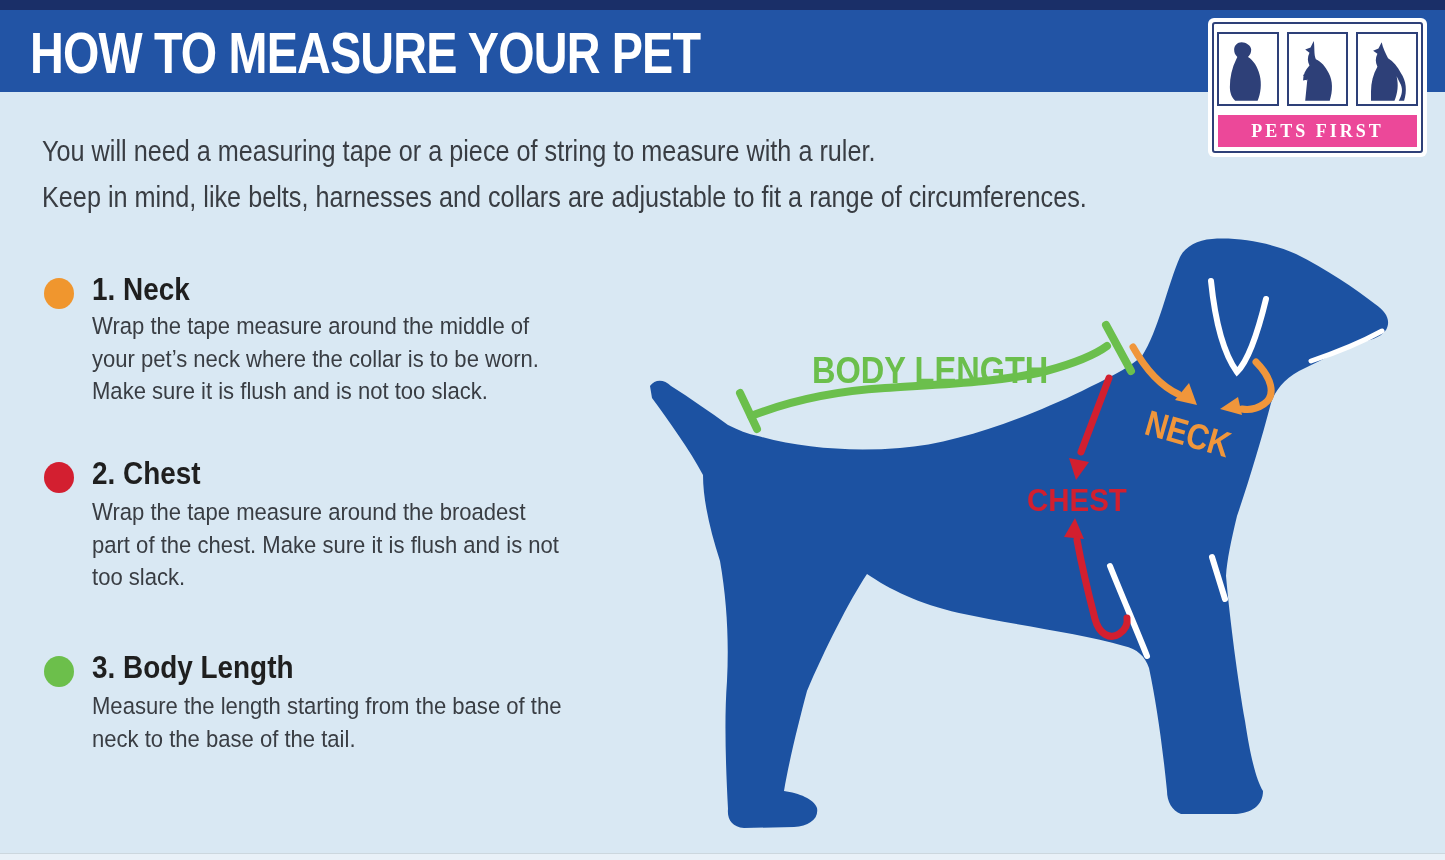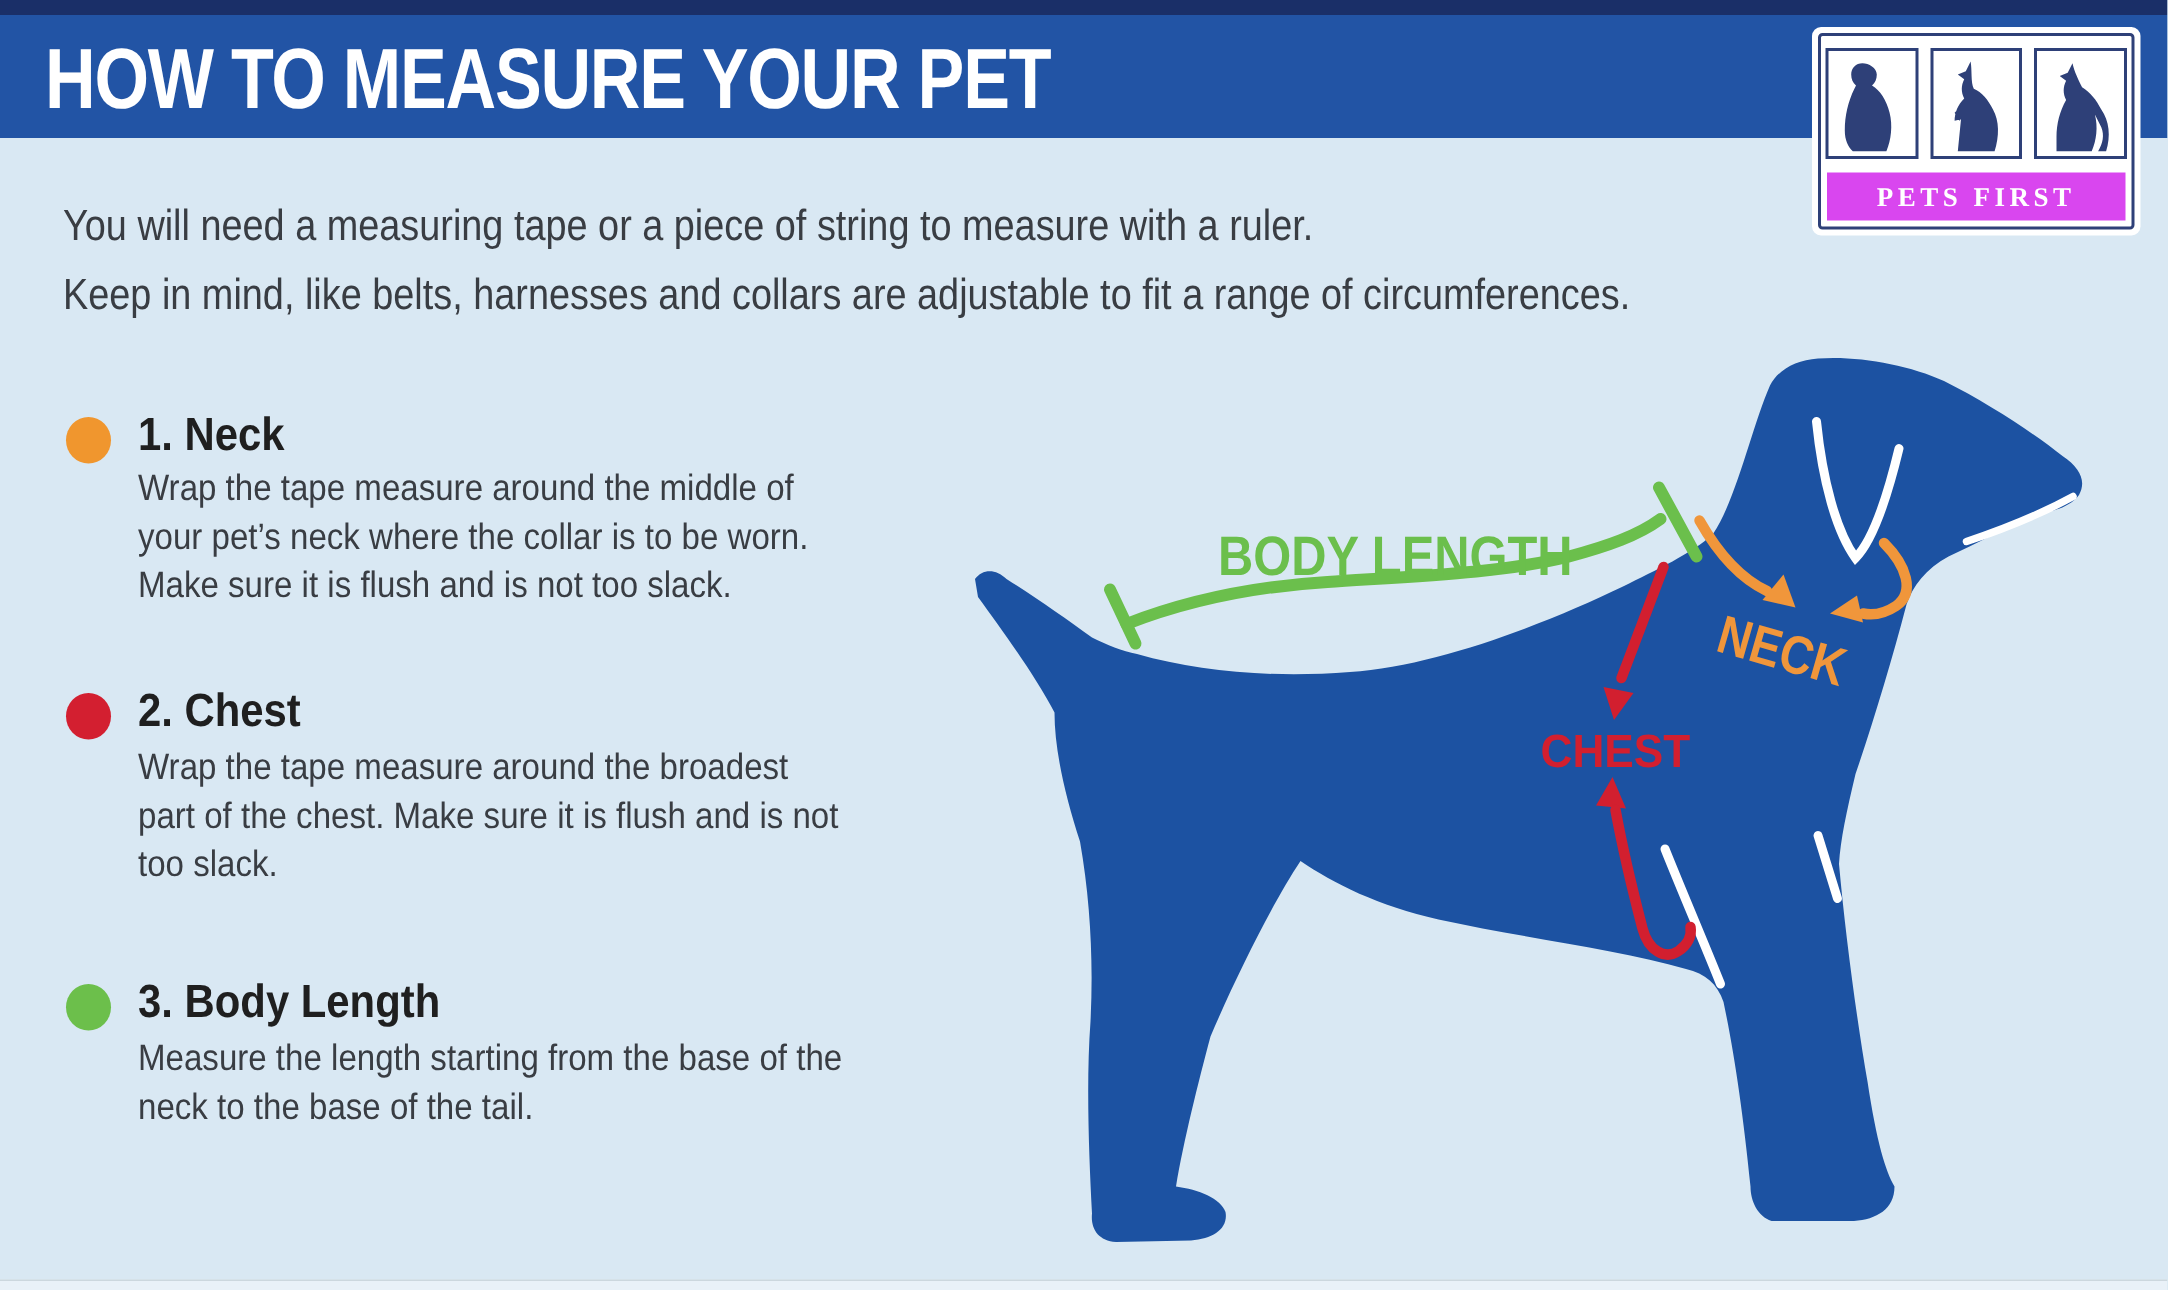--- a/index.html
+++ b/index.html
@@ -16,21 +16,21 @@
     left:30px;top:20px;color:#ffffff;font-weight:bold;font-size:57px;
     letter-spacing:-1px;transform:scaleX(.82);transform-origin:left top;
     white-space:nowrap;
   }
   
   .logo-box{left:1208px;top:18px;width:219px;height:139px;background:#ffffff;border-radius:6px;z-index:6;}
   .logo-inner{position:absolute;left:4px;top:4px;right:4px;bottom:4px;border:2px solid #2e4078;border-radius:3px;}
   .logo-frames{position:absolute;left:9px;top:14px;right:9px;height:74px;display:flex;gap:8px;}
   .logo-frame{flex:1;border:2px solid #2e4078;background:#ffffff;display:flex;align-items:flex-end;justify-content:center;overflow:visible;}
   .logo-frame svg{width:46px;height:64px;display:block;}
-  .logo-banner{position:absolute;left:10px;right:10px;top:97px;height:32px;background:#d946ef;
+  .logo-banner{position:absolute;left:10px;right:10px;top:97px;height:32px;background:#ec4899;
     display:flex;align-items:center;justify-content:center;}
   .logo-banner span{
     color:#ffffff;font-family:"Liberation Serif","DejaVu Serif",serif;
     font-weight:bold;font-size:18px;letter-spacing:3px;white-space:nowrap;
   }
   
   .intro{left:42px;top:129px;color:#393d43;font-size:29px;line-height:45.5px;
     transform:scaleX(.87);transform-origin:left top;white-space:nowrap;}
   
   .bullet{width:30px;height:31px;border-radius:50%;}

